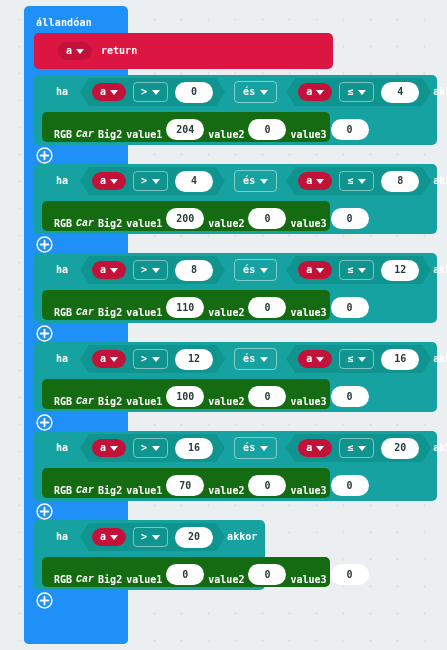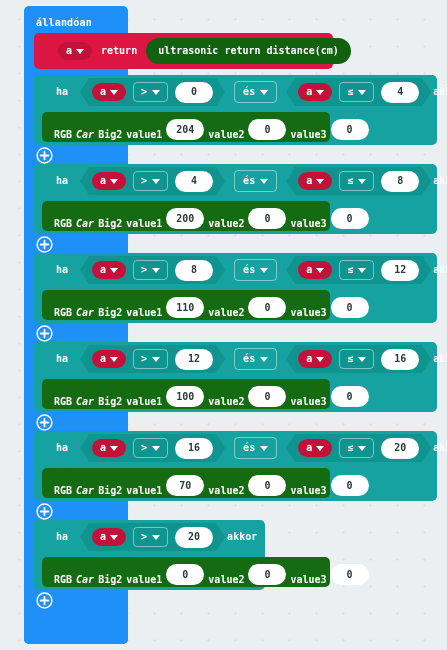--- a/index.html
+++ b/index.html
@@ -27,21 +27,21 @@
     position:absolute;left:34px;top:28px;width:18px;height:5px;
     background:#1e90f7;border-radius:0 0 4px 4px;
   }
 
   
   .blk{position:absolute;border-radius:5px;}
   .blk .lbl{
     color:#fff;font-size:10px;font-weight:bold;white-space:nowrap;
     display:inline-block;vertical-align:middle;line-height:1;
   }
-  .blk .lbl.it{font-style:italic;}
+  .blk .lbl.it{font-style:italic;font-family:Liberation Mono, monospace;}
 
   
   .bump{
     position:absolute;left:10px;top:0;width:16px;height:5px;
     border-radius:0 0 4px 4px;
   }
 
   
   .setblk{
     left:34px;top:33px;width:299px;height:36px;
@@ -129,23 +129,20 @@
   <div class="forever-notch"></div>
 
   <div class="blk setblk">
     <div class="bump"></div>
     <div class="row">
       <span class="vardrop">
         <span class="vtxt">a</span>
         <span class="caret"></span>
       </span>
       <span class="lbl">return</span>
-      <span class="reporter">
-        <span class="rtxt">ultrasonic return distance(cm)</span>
-      </span>
     </div>
   </div>
 
   <div class="blk ifblk" style="left:34px;top:75px;width:403px;height:70px;">
     <div class="bump"></div>
     <div class="ifhead">
       <span class="kw">ha</span>
       <span class="boolwrap">
         <span class="cmp">
           <span class="vardrop" style="margin-right:0">

